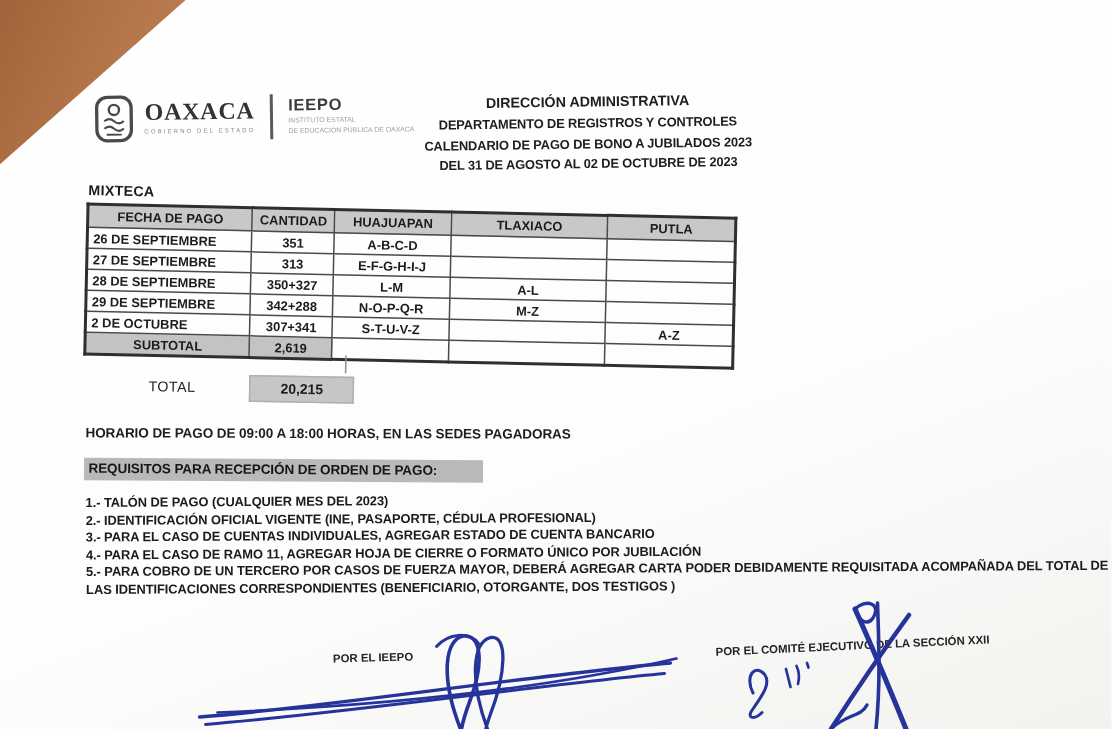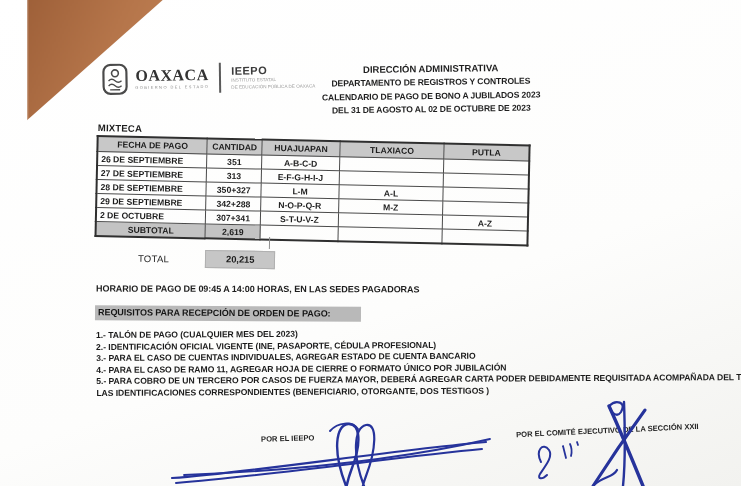--- a/index.html
+++ b/index.html
@@ -2,21 +2,21 @@
 <html><head>
 <meta charset="utf-8">
 <style>
   html,body{margin:0;padding:0;}
   body{
     width:741px;height:486px;overflow:hidden;position:relative;
     background:linear-gradient(160deg,#ffffff 0%,#fdfdfc 60%,#f2f2ef 100%);
     font-family:"Liberation Sans",sans-serif;
     -webkit-font-smoothing:antialiased;
   }
-  .stage{position:absolute;inset:0;margin-left:39px;}
+  .stage{position:absolute;inset:0;}
   
   .corner{
     position:absolute;top:-10px;left:-12px;width:175px;height:140px;
     background:linear-gradient(115deg,#9d5f38 0%,#b5754a 45%,#c88a5c 100%);
     clip-path:polygon(0 0,84% 0,0 93%);
     filter:blur(1.1px);
   }
   
   .brand{
     position:absolute;left:63px;top:62px;display:flex;align-items:center;gap:7px;
@@ -168,21 +168,21 @@
     </tbody>
       </table>
   </div>
 
   <div class="total-tick"></div>
   <div class="total-row">
     <div class="total-label">TOTAL</div>
     <div class="total-box">20,215</div>
   </div>
 
-  <div class="horario">HORARIO DE PAGO DE 09:45 A 14:00 HORAS, EN LAS SEDES PAGADORAS</div>
+  <div class="horario">HORARIO DE PAGO DE 09:00 A 18:00 HORAS, EN LAS SEDES PAGADORAS</div>
 
   <div class="req-heading">REQUISITOS PARA RECEPCIÓN DE ORDEN DE PAGO:</div>
   <div class="req-items">
     <div class="item">1.- TALÓN DE PAGO (CUALQUIER MES DEL 2023)</div>
     <div class="item">2.- IDENTIFICACIÓN OFICIAL VIGENTE (INE, PASAPORTE, CÉDULA PROFESIONAL)</div>
     <div class="item">3.- PARA EL CASO DE CUENTAS INDIVIDUALES, AGREGAR ESTADO DE CUENTA BANCARIO</div>
     <div class="item">4.- PARA EL CASO DE RAMO 11, AGREGAR HOJA DE CIERRE O FORMATO ÚNICO POR JUBILACIÓN</div>
     <div class="item">5.- PARA COBRO DE UN TERCERO POR CASOS DE FUERZA MAYOR, DEBERÁ AGREGAR CARTA PODER DEBIDAMENTE REQUISITADA ACOMPAÑADA DEL TOTAL DE LAS IDENTIFICACIONES CORRESPONDIENTES (BENEFICIARIO, OTORGANTE, DOS TESTIGOS )</div>
   </div>
 

